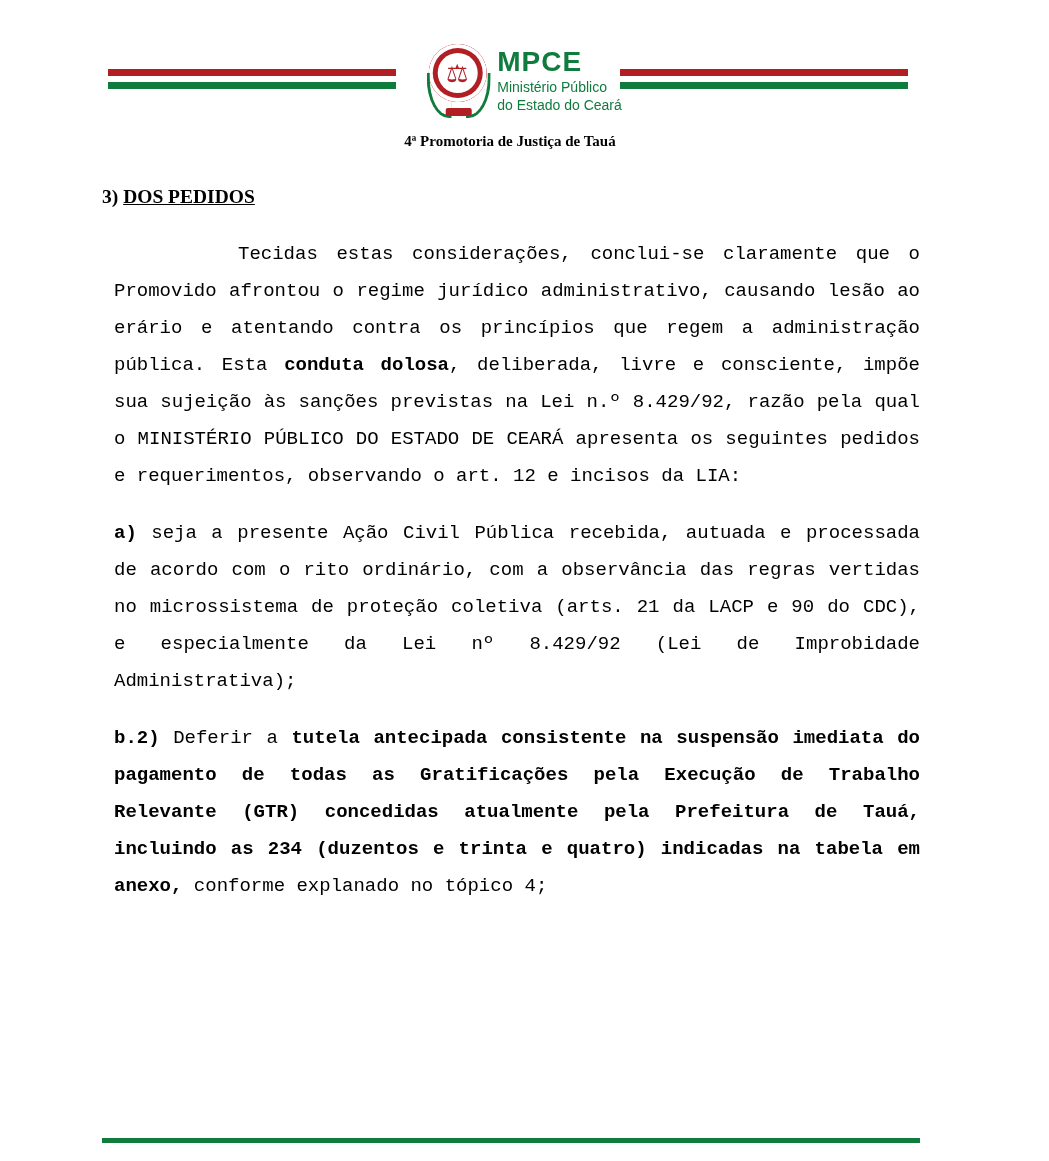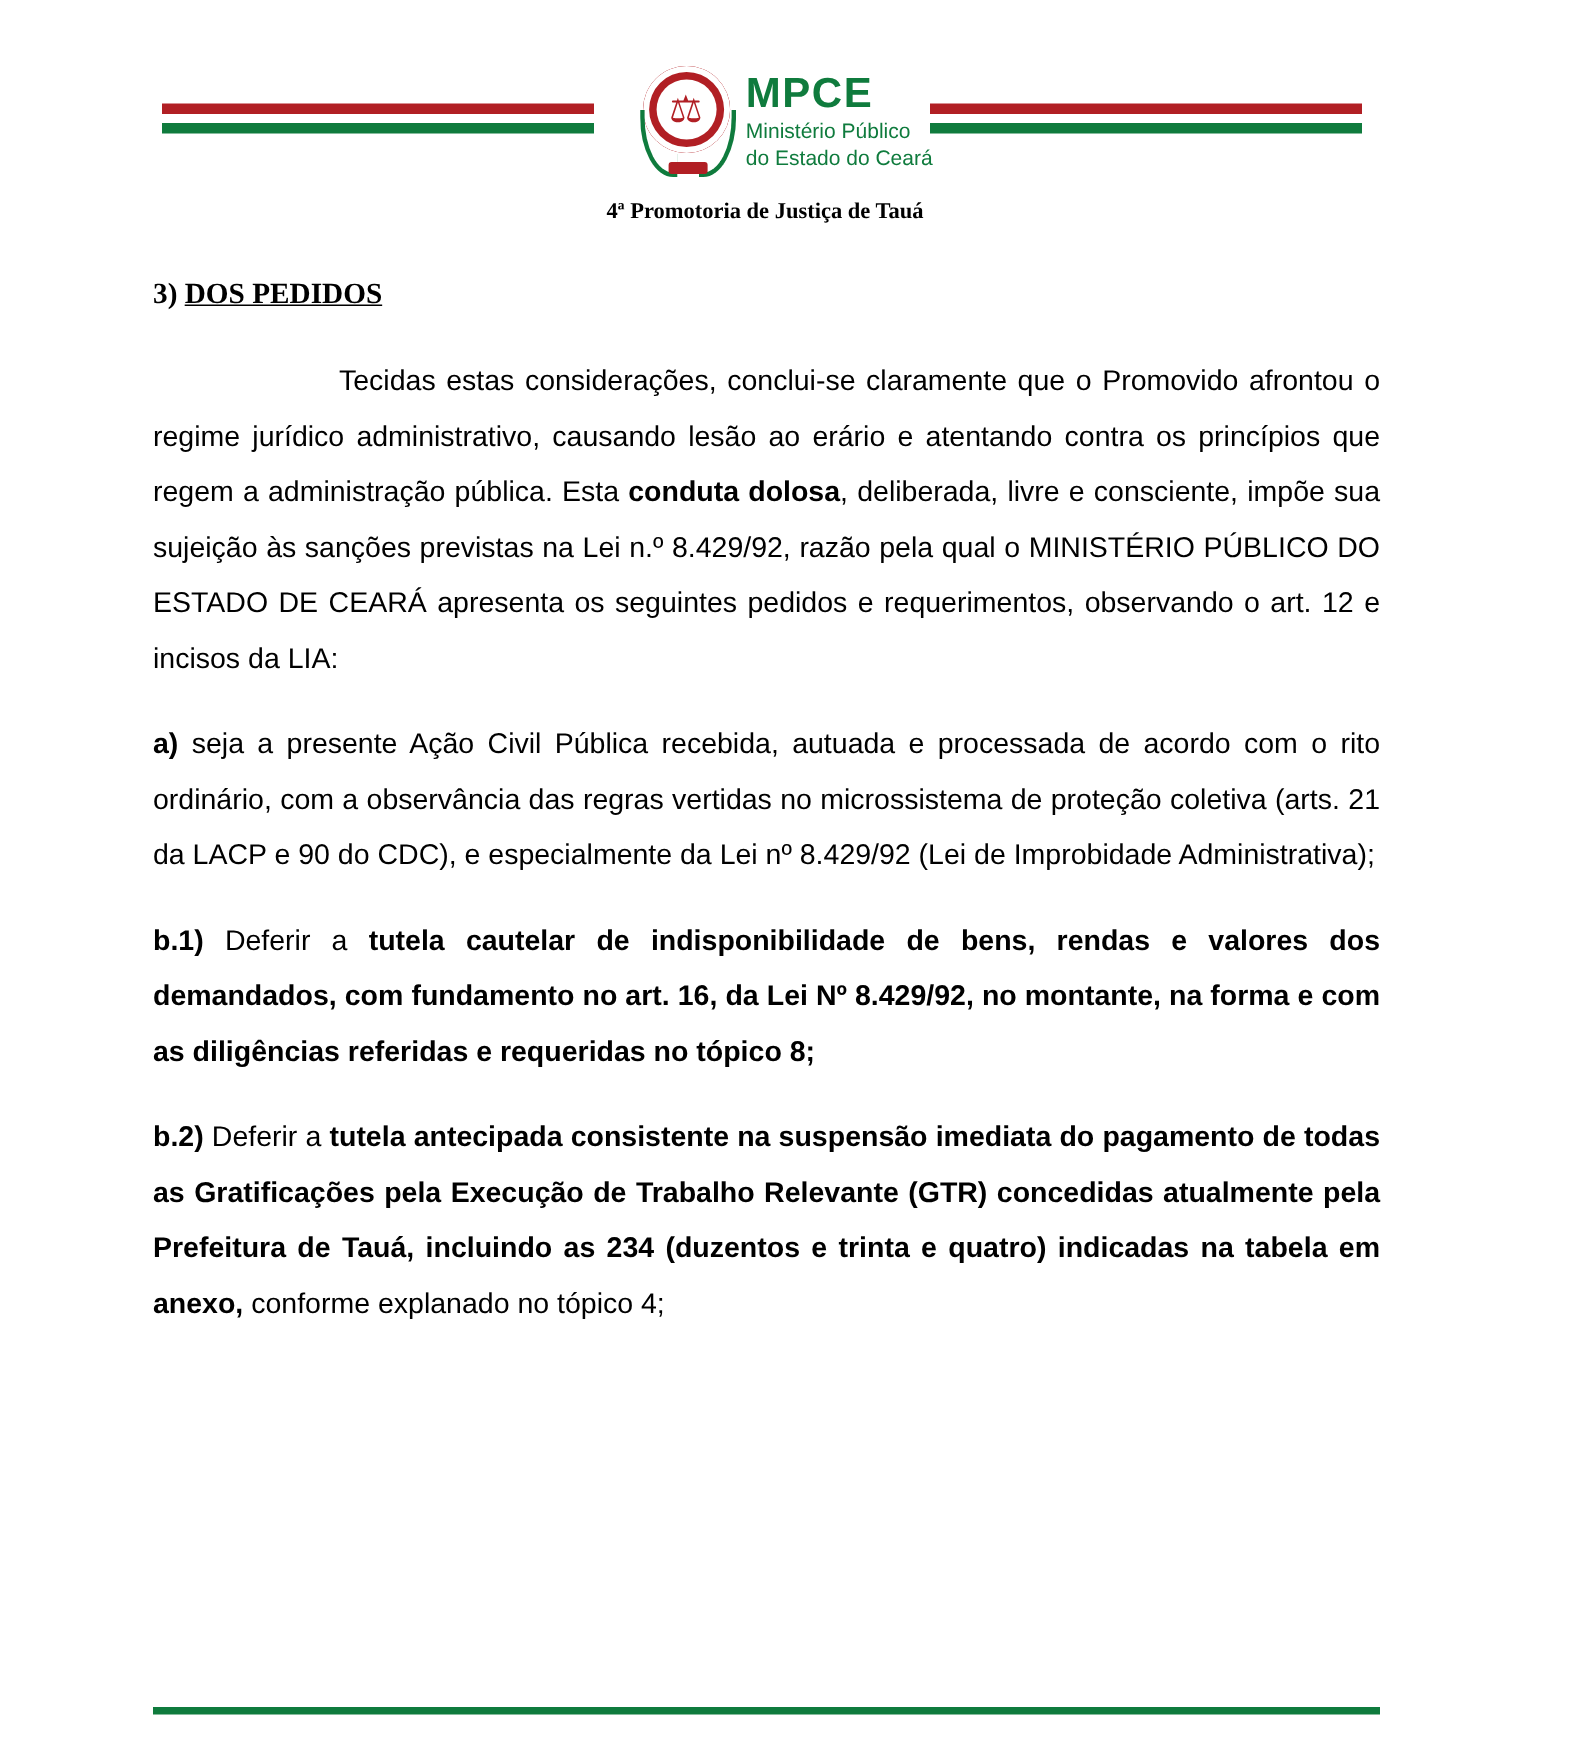--- a/index.html
+++ b/index.html
@@ -156,23 +156,23 @@
   .section-title {
     font-family: "Liberation Serif", serif;
     font-weight: bold;
     font-size: 19.5px;
     margin-bottom: 22px;
   }
   .section-title .num { text-decoration: none; }
   .section-title .label { text-decoration: underline; text-align: right; }
 
   p.para {
-    margin: 0 0 20px 0;
+    margin: 0 0 20px 12px;
     text-align: justify;
-    font-family: Liberation Sans, sans-serif;
+    font-family: Liberation Mono, monospace;
     font-size: 19px;
     line-height: 1.95;
   }
   p.para.first {
     text-indent: 124px;
   }
   p.para b { font-weight: bold; }
   p.para i { font-style: italic; }
 
   .indent {
@@ -243,23 +243,20 @@
 
     <p class="para first">
       <span>Tecidas estas considerações, conclui-se claramente que o Promovido afrontou o regime jurídico administrativo, causando lesão ao erário e atentando contra os princípios que regem a administração pública. Esta </span><b>conduta dolosa</b><span>, deliberada, livre e consciente, impõe sua sujeição às sanções previstas na Lei n.º 8.429/92, razão pela qual o MINISTÉRIO PÚBLICO DO ESTADO DE CEARÁ apresenta os seguintes pedidos e requerimentos, observando o art. 12 e incisos da LIA:</span>
     </p>
 
     <p class="para">
       <b>a)</b><span> seja a presente Ação Civil Pública recebida, autuada e processada de acordo com o rito ordinário, com a observância das regras vertidas no microssistema de proteção coletiva (arts. 21 da LACP e 90 do CDC), e especialmente da Lei nº 8.429/92 (Lei de Improbidade Administrativa);</span>
     </p>
 
 
-    <p class="para indent">
-      <b>b.1)</b><span> Deferir a </span><b>tutela cautelar de indisponibilidade de bens, rendas e valores dos demandados, com fundamento no art. 16, da Lei Nº 8.429/92, no montante, na forma e com as diligências referidas e requeridas no tópico 8;</b>
-    </p>
 
     <p class="para indent">
       <b>b.2)</b><span> Deferir a </span><b>tutela antecipada consistente na suspensão imediata do pagamento de todas as Gratificações pela Execução de Trabalho Relevante (GTR) concedidas atualmente pela Prefeitura de Tauá, incluindo as 234 (duzentos e trinta e quatro) indicadas na tabela em anexo,</b><span> conforme explanado no tópico 4;</span>
     </p>
 
   </div>
 
   <div class="footer-rule"></div>
 
   <div class="sidestamp">

